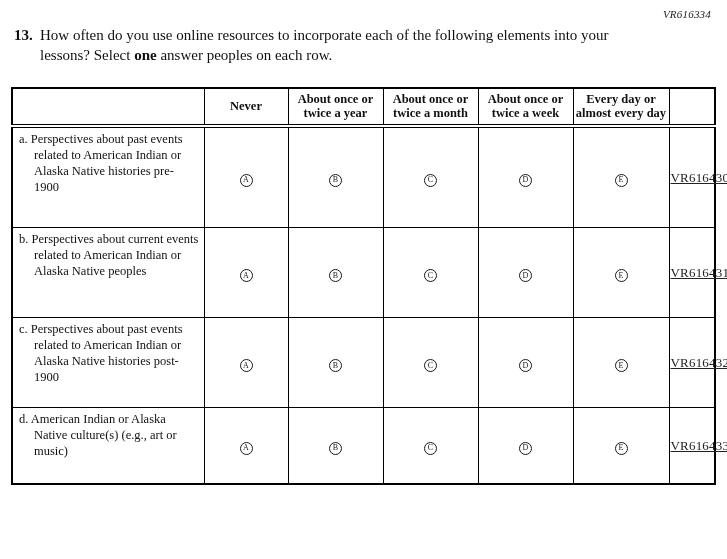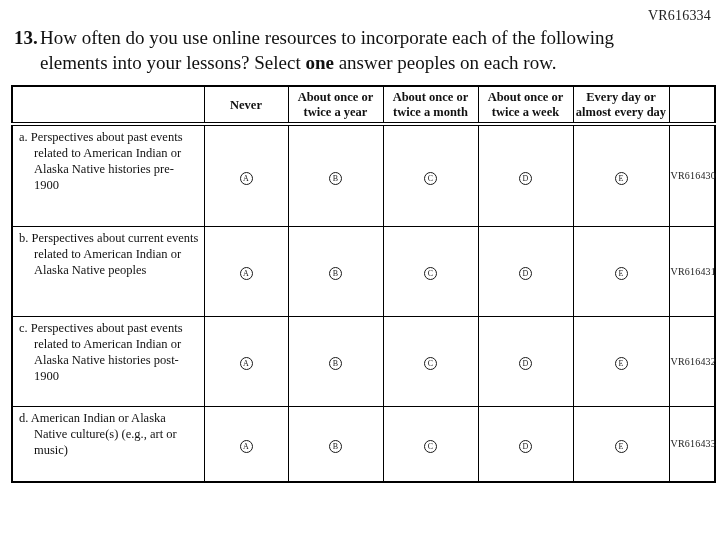--- a/index.html
+++ b/index.html
@@ -13,29 +13,30 @@
     height: 559px;
     background: #ffffff;
     font-family: "Liberation Serif", serif;
     color: #111;
     overflow: hidden;
   }
   .top-code {
     position: absolute;
     top: 8px;
     right: 16px;
-    font-size: 14px;
+    font-size: 11px;
     letter-spacing: 0.2px;
     color: #222;
+    font-style: italic;
   }
   .question {
     display: flex;
     align-items: flex-start;
-    margin: 26px 60px 10px 14px;
-    font-size: 19px;
+    margin: 26px 60px 22px 14px;
+    font-size: 15px;
     line-height: 1.3;
   }
   .qnum {
     font-weight: bold;
     flex: 0 0 26px;
   }
   .qtext {
     max-width: 596px;
   }
   table.survey {
@@ -83,24 +84,25 @@
     font-size: 8px;
     line-height: 1;
     color: #1a1a1a;
     box-sizing: border-box;
     cursor: pointer;
     background: #fff;
   }
   td.code {
     text-align: center;
     vertical-align: middle;
-    font-size: 10px;
+    font-size: 13px;
     letter-spacing: 0.2px;
     color: #222;
     padding: 0 1px;
+    text-decoration: underline;
   }
 </style>
 </head>
 <body>
 
 <div class="page">
 
   <div class="top-code">VR616334</div>
 
   <div class="question">

